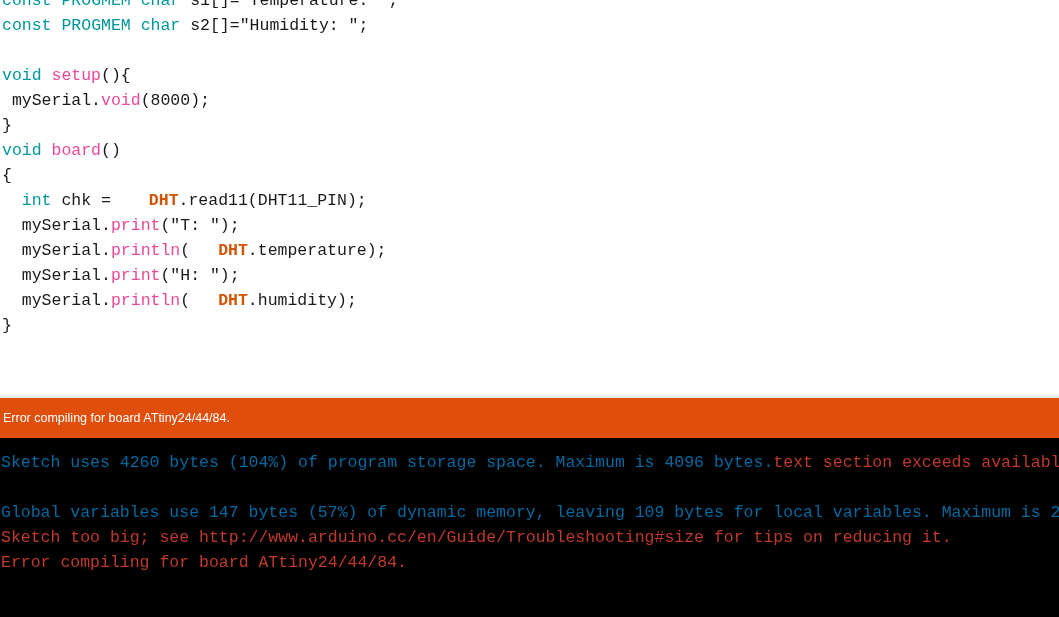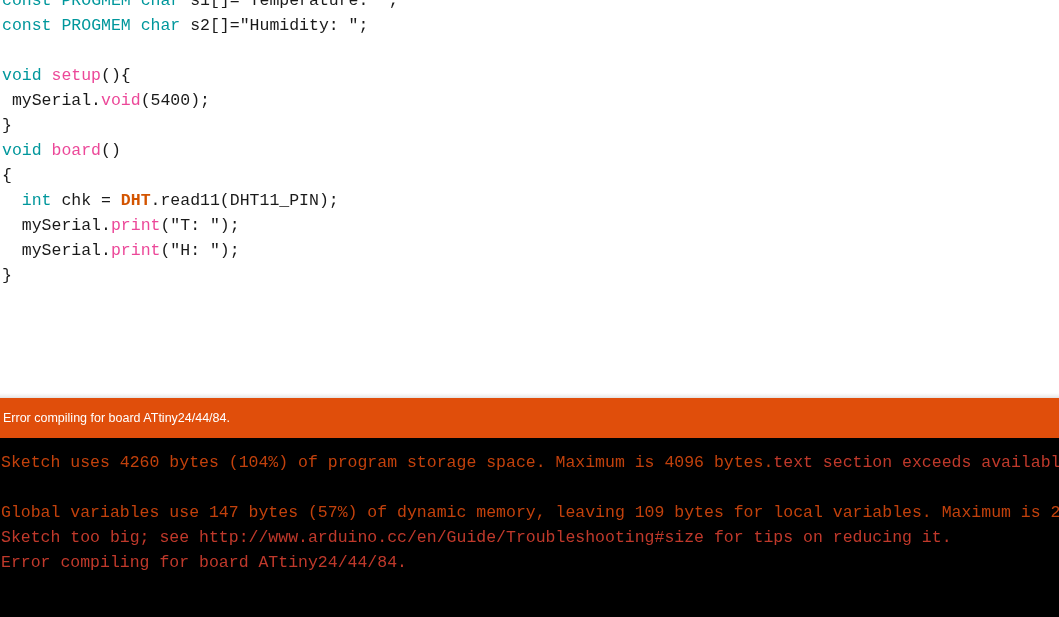--- a/index.html
+++ b/index.html
@@ -41,21 +41,21 @@
     line-height: 25px;
     white-space: pre;
     font-size: 16.5px;
     font-family: "Liberation Mono", "DejaVu Sans Mono", monospace;
     color: #1a1a1a;
     letter-spacing: 0px;
     padding-left: 2px;
   }
   .kw   { color: #00979c; }            
   .fn   { color: #ec4899; }            
-  .lib  { color: #d35400; font-weight: bold; } 
+  .lib  { color: #d35400; font-weight: bold; margin-left: 28px; } 
   .plain{ color: #1a1a1a; }
   .str  { color: #1a1a1a; }
 
   .editor-divider {
     position: absolute;
     left: 0; top: 393px;
     width: 1059px; height: 5px;
     background: linear-gradient(to bottom, #ffffff 0%, #f1f1f1 60%, #e2e2e2 100%);
   }
 
@@ -95,40 +95,42 @@
   .oline {
     height: 25px;
     line-height: 25px;
     white-space: pre;
     font-size: 16.5px;
     font-family: "Liberation Mono", "DejaVu Sans Mono", monospace;
     color: #e8e8e8;
     padding-left: 1px;
   }
   .err { color: #c0392b; }
-  .out { color: #c2410c; }
+  .out { color: #0369a1; }
 </style>
 </head>
 <body>
 
 <div id="app">
 
   <div class="editor">
     <div class="code-scroll" id="code-scroll">
         <div class="cline"><span class="kw">const</span><span class="plain"> </span><span class="kw">PROGMEM</span><span class="plain"> </span><span class="kw">char</span><span class="plain"> s1[]=</span><span class="str">"Temperature: "</span><span class="plain">;</span></div>
         <div class="cline"><span class="kw">const</span><span class="plain"> </span><span class="kw">PROGMEM</span><span class="plain"> </span><span class="kw">char</span><span class="plain"> s2[]=</span><span class="str">"Humidity: "</span><span class="plain">;</span></div>
         <div class="cline">&nbsp;</div>
         <div class="cline"><span class="kw">void</span><span class="plain"> </span><span class="fn">setup</span><span class="plain">(){</span></div>
-        <div class="cline"><span class="plain"> mySerial.</span><span class="fn">void</span><span class="plain">(5400);</span></div>
+        <div class="cline"><span class="plain"> mySerial.</span><span class="fn">void</span><span class="plain">(8000);</span></div>
         <div class="cline"><span class="plain">}</span></div>
         <div class="cline"><span class="kw">void</span><span class="plain"> </span><span class="fn">board</span><span class="plain">()</span></div>
         <div class="cline"><span class="plain">{</span></div>
         <div class="cline"><span class="plain">  </span><span class="kw">int</span><span class="plain"> chk = </span><span class="lib">DHT</span><span class="plain">.read11(DHT11_PIN);</span></div>
         <div class="cline"><span class="plain">  mySerial.</span><span class="fn">print</span><span class="plain">(</span><span class="str">"T: "</span><span class="plain">);</span></div>
+        <div class="cline"><span class="plain">  mySerial.</span><span class="fn">println</span><span class="plain">(</span><span class="lib">DHT</span><span class="plain">.temperature);</span></div>
         <div class="cline"><span class="plain">  mySerial.</span><span class="fn">print</span><span class="plain">(</span><span class="str">"H: "</span><span class="plain">);</span></div>
+        <div class="cline"><span class="plain">  mySerial.</span><span class="fn">println</span><span class="plain">(</span><span class="lib">DHT</span><span class="plain">.humidity);</span></div>
         <div class="cline"><span class="plain">}</span></div>
       </div>
   </div>
   <div class="editor-divider"></div>
 
   <div class="status-bar">
     <div class="status-bar-text">Error compiling for board ATtiny24/44/84.</div>
   </div>
 
   <div class="console">

